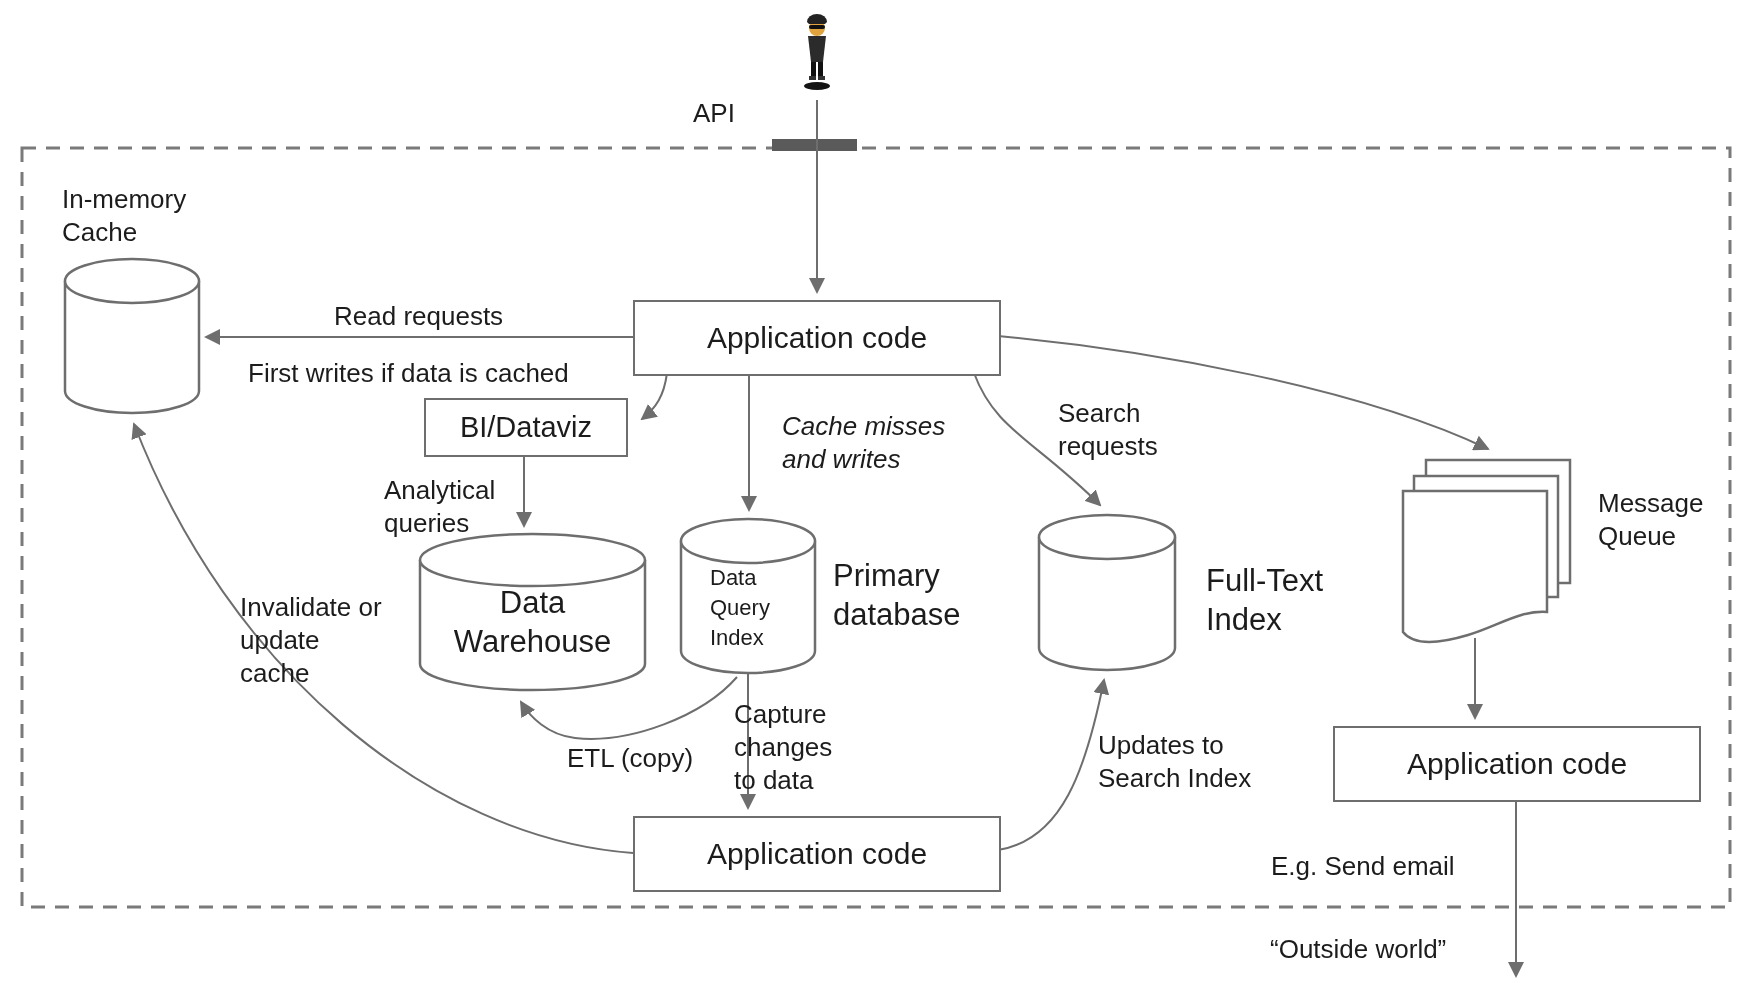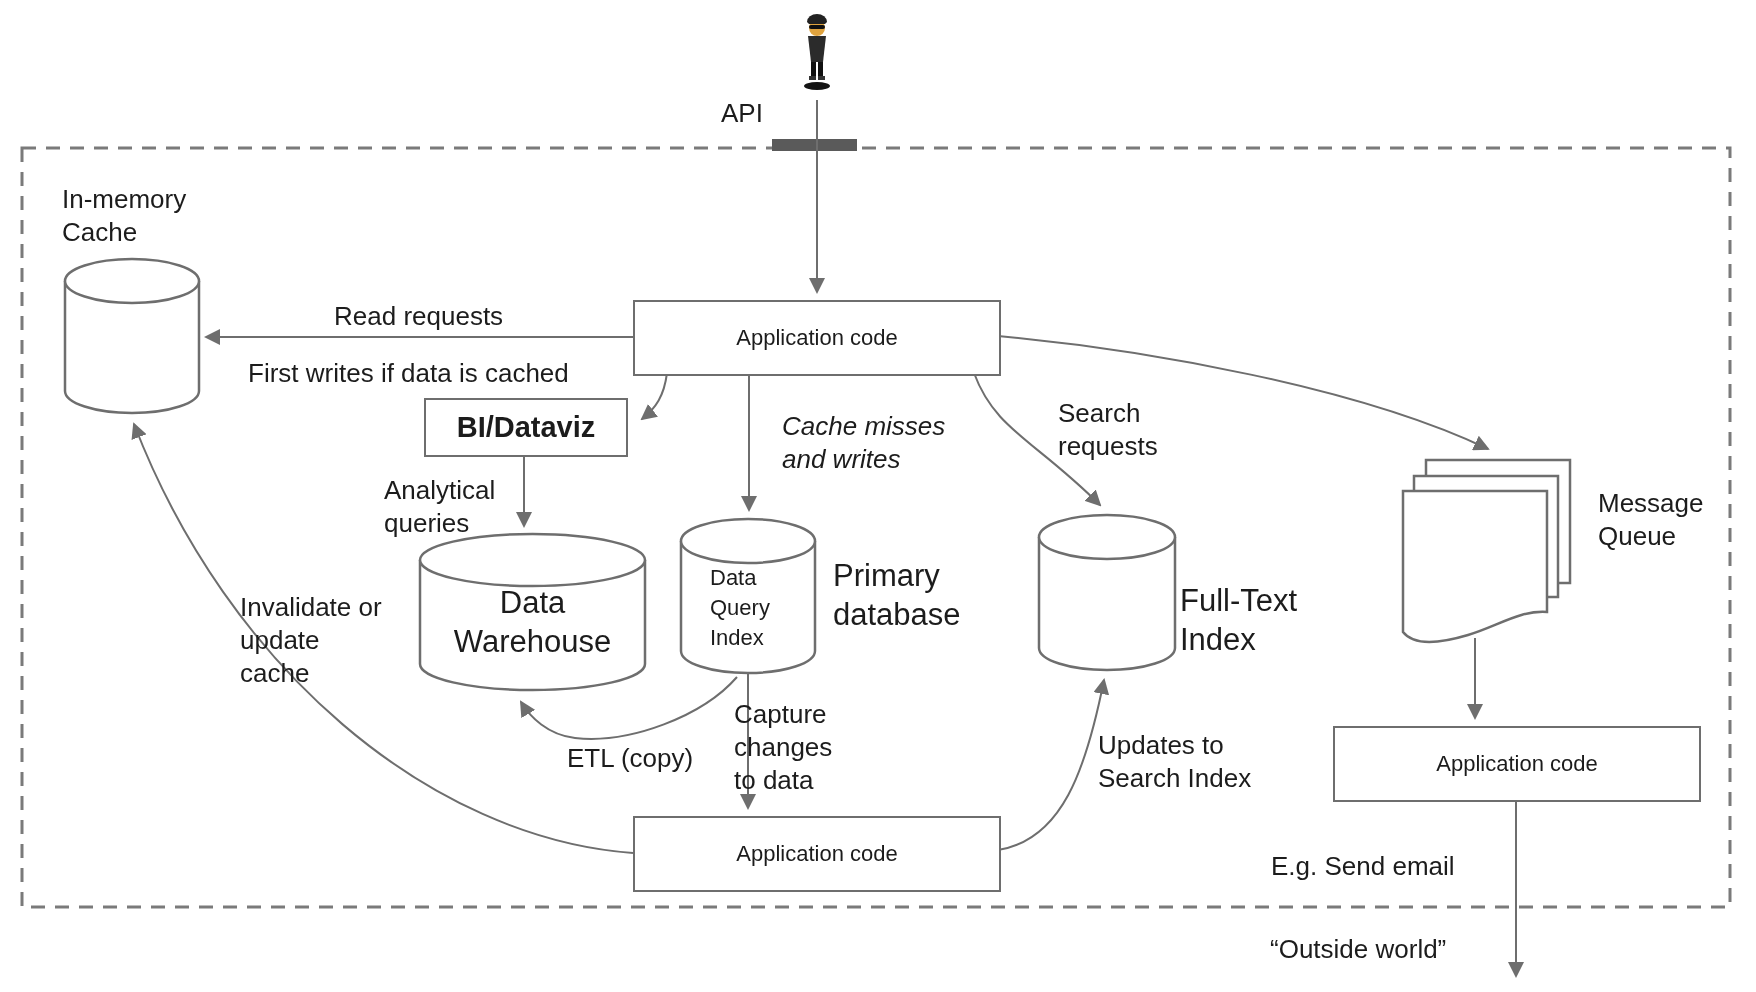--- a/index.html
+++ b/index.html
@@ -22,21 +22,21 @@
   }
   .big{font-size:31px;line-height:39px;}
   .small{font-size:22px;line-height:30px;}
   .center{text-align:center;}
   .node-box{
     position:absolute;
     z-index:2;
     background:#ffffff;
     border:2px solid #6e6e6e;
     display:flex;align-items:center;justify-content:center;
-    font-size:22px;
+    font-size:30px;
   }
   .node-box.small-box{font-size:29px;}
 </style>
 </head>
 <body>
 
 <div id="stage">
 
   <svg id="wires" width="1756" height="992" viewBox="0 0 1756 992">
     <defs>
@@ -101,33 +101,33 @@
       <path d="M737,677 C703,716 630,744 575,738 C548,735 530,717 521,702" marker-end="url(#arr)"></path>
       <path d="M633,853 C430,838 228,668 134,424" marker-end="url(#arr)"></path>
       <path d="M998,850 C1062,840 1086,770 1104,680" marker-end="url(#arr)"></path>
     </g>
   </svg>
 
   <div class="node-box" style="left:633px;top:300px;width:364px;height:72px;">
     <span>Application code</span>
   </div>
 
-  <div class="node-box small-box" style="left:424px;top:398px;width:200px;height:55px;font-weight:bold;">
+  <div class="node-box small-box" style="left:424px;top:398px;width:200px;height:55px;">
     <span>BI/Dataviz</span>
   </div>
 
   <div class="node-box" style="left:633px;top:816px;width:364px;height:72px;">
     <span>Application code</span>
   </div>
 
   <div class="node-box" style="left:1333px;top:726px;width:364px;height:72px;">
     <span>Application code</span>
   </div>
 
-  <div class="lbl" style="left:693px;top:97px;margin-left:28px;">API</div>
+  <div class="lbl" style="left:693px;top:97px;">API</div>
 
   <div class="lbl" style="left:62px;top:183px;">In-memory
 Cache</div>
 
   <div class="lbl" style="left:334px;top:300px;">Read requests</div>
 
   <div class="lbl" style="left:248px;top:357px;">First writes if data is cached</div>
 
   <div class="lbl" style="left:384px;top:474px;">Analytical
 queries</div>
@@ -151,21 +151,21 @@
   <div class="lbl" style="left:782px;top:410px;font-style:italic;">Cache misses
 and writes</div>
 
   <div class="lbl" style="left:734px;top:698px;">Capture
 changes
 to data</div>
 
   <div class="lbl" style="left:1058px;top:397px;">Search
 requests</div>
 
-  <div class="lbl big" style="left:1180px;top:561px;margin-top:20px;">Full-Text
+  <div class="lbl big" style="left:1206px;top:561px;">Full-Text
 Index</div>
 
   <div class="lbl" style="left:1098px;top:729px;">Updates to
 Search Index</div>
 
 
   <div class="lbl" style="left:1598px;top:487px;">Message
 Queue</div>
 
   <div class="lbl" style="left:1271px;top:833px;margin-top:17px;">E.g. Send email</div>

